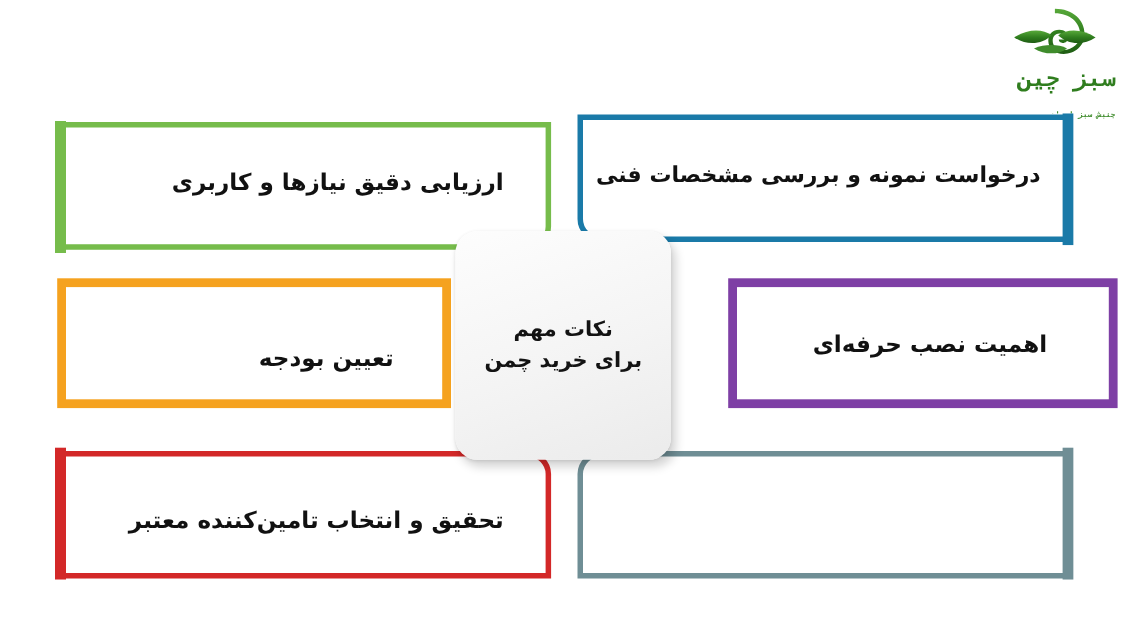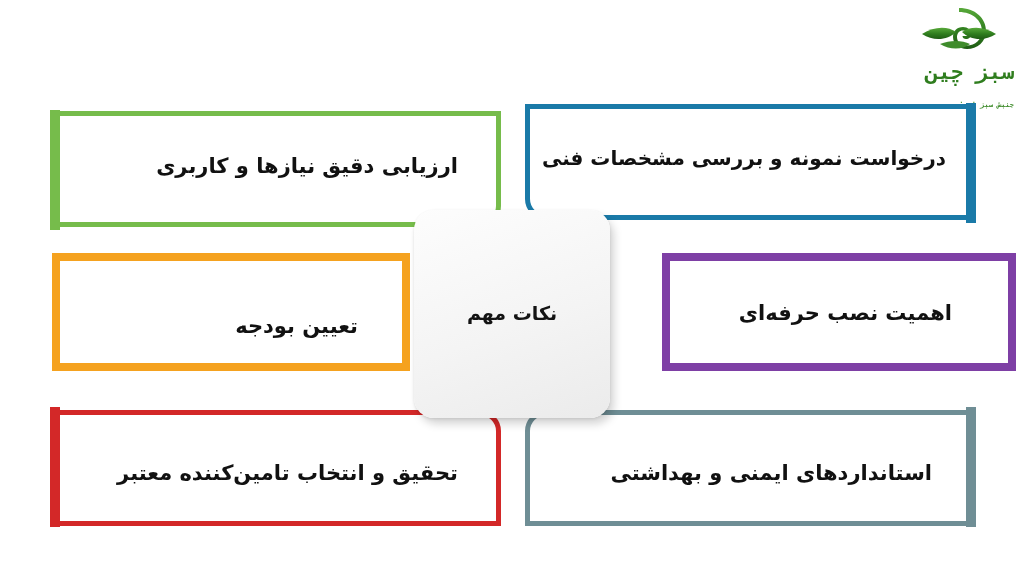--- a/index.html
+++ b/index.html
@@ -158,20 +158,20 @@
   </svg>
   <span class="label" style="right:44px; top:55px; font-size:21px;">تحقیق و انتخاب تامین‌کننده معتبر</span>
 </div>
 
 <div class="node shaped" id="node-bottom-right" style="left:524px; top:405px; width:452px; height:122px;">
   <svg viewBox="0 0 452 122" preserveAspectRatio="none" aria-hidden="true">
     <path d="M452 122 H0 V26 C0 14 12 2 24 2 H452 Z" fill="#ffffff"></path>
     <path d="M448.5 118.5 H3.5 V26 C3.5 16 12 7.5 22 7.5 H448.5 Z" fill="none" stroke="#6f8e95" stroke-width="5"></path>
     <rect x="442" y="2" width="10" height="120" fill="#6f8e95"></rect>
   </svg>
-  <span class="label" style="right:44px; top:55px; font-size:21px;">استانداردهای ایمنی و بهداشتی</span>
 </div>
 
 <div id="center-card">
   <div class="label">
     <div>نکات مهم</div>
+    <div>برای خرید چمن</div>
   </div>
 </div>
 
 </body></html>

